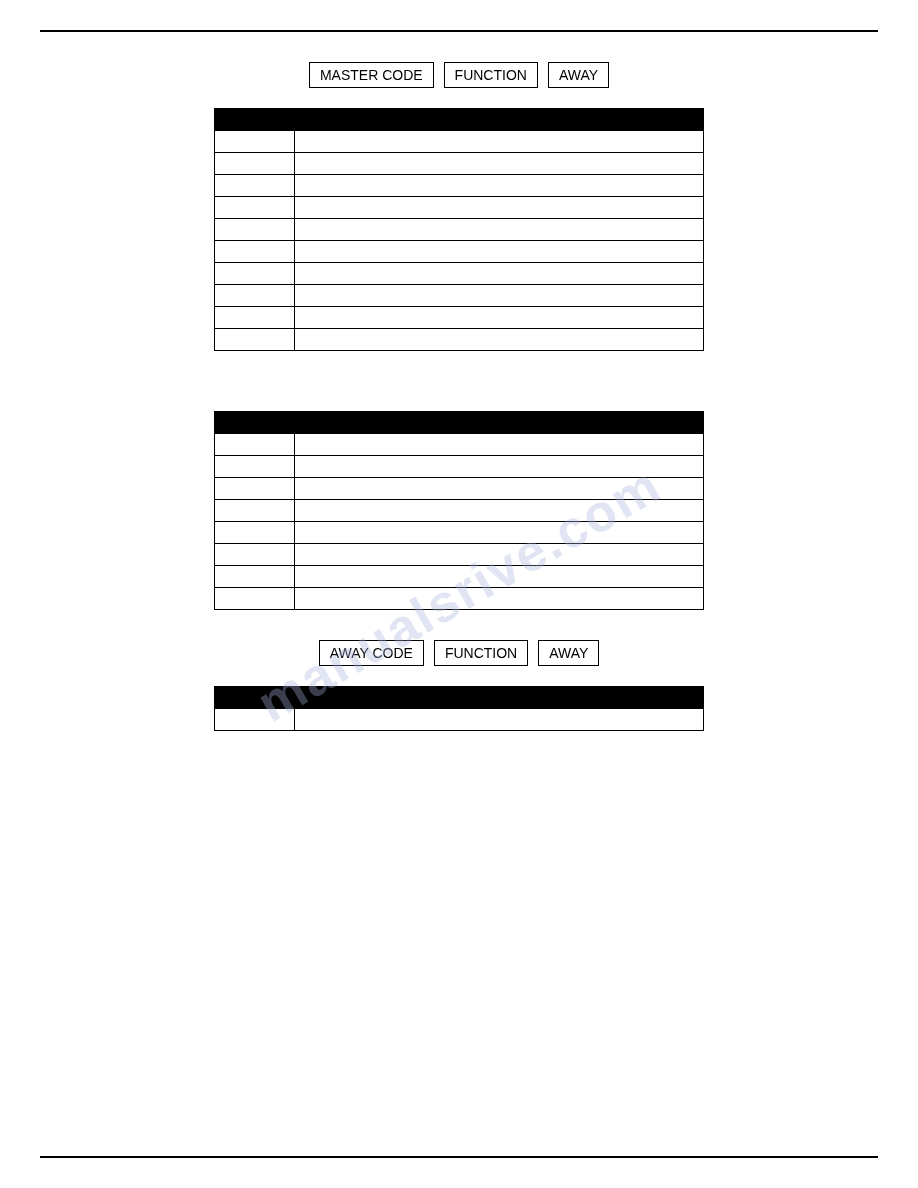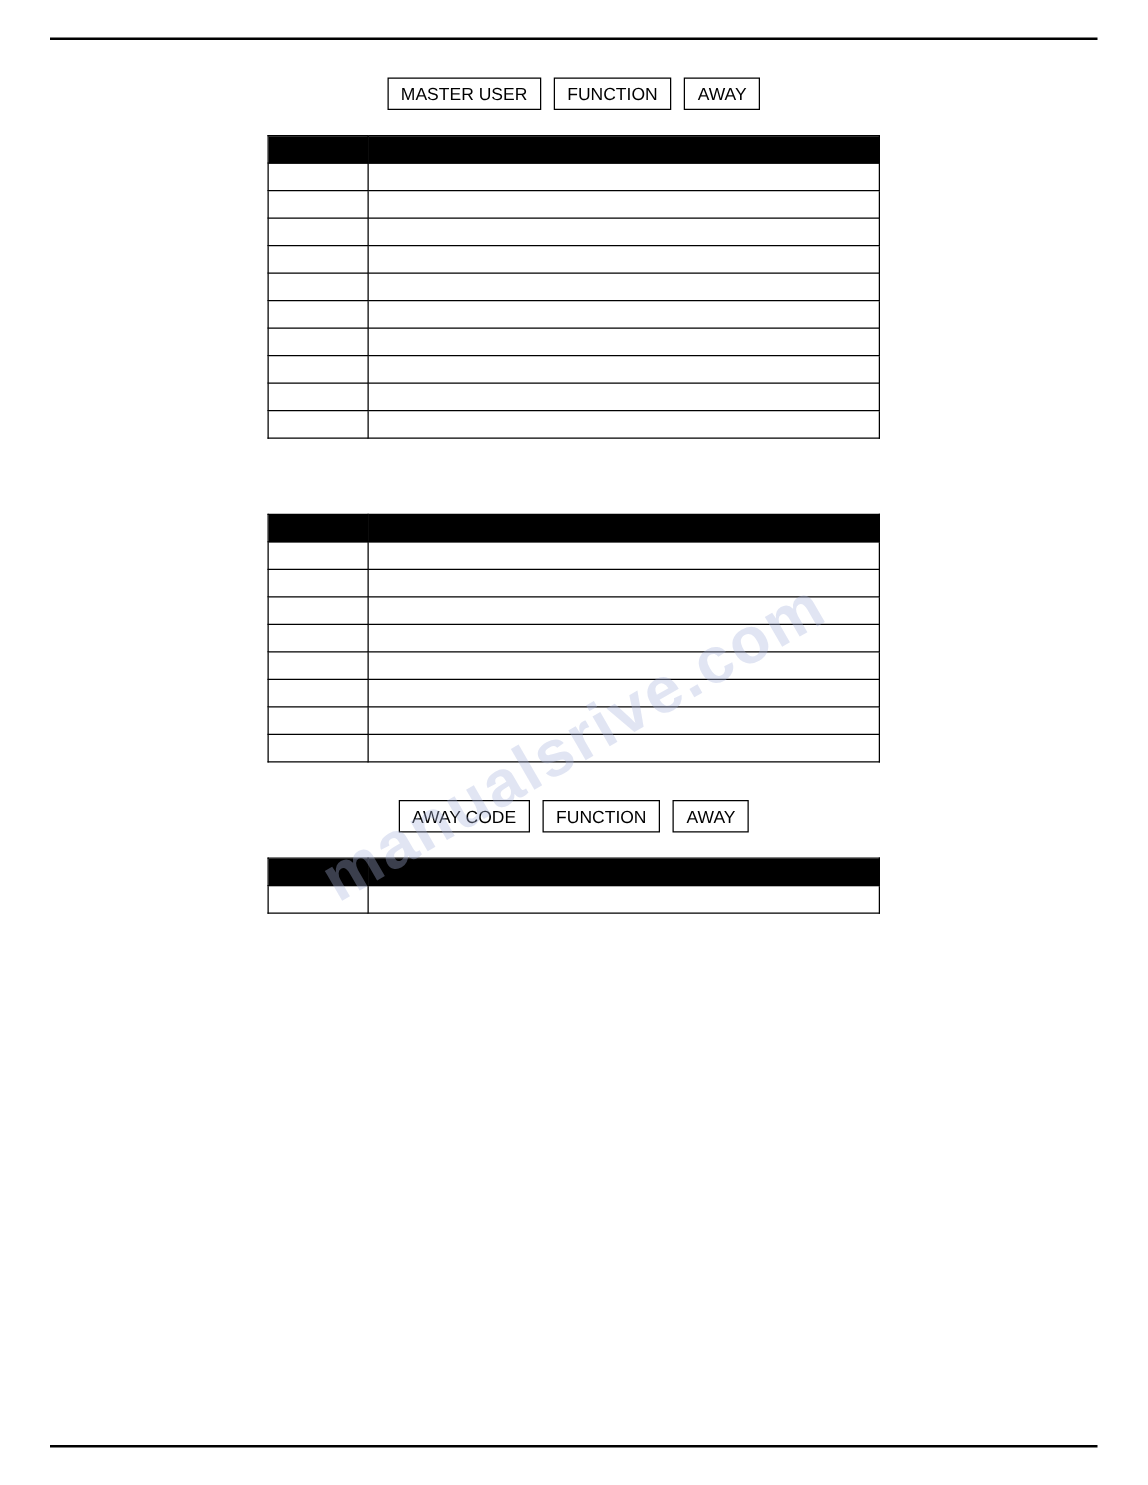--- a/index.html
+++ b/index.html
@@ -116,21 +116,21 @@
     }
   </style>
 </head>
 <body>
 
 <div class="page-container">
 
   <div class="top-line"></div>
 
   <div class="button-row">
-    <button class="code-button">MASTER USER</button>
+    <button class="code-button">MASTER CODE</button>
     <button class="code-button">FUNCTION</button>
     <button class="code-button">AWAY</button>
   </div>
 
   <table class="data-table">
     <thead>
       <tr>
         <th class="col1"></th>
         <th class="col2"></th>
       </tr>

